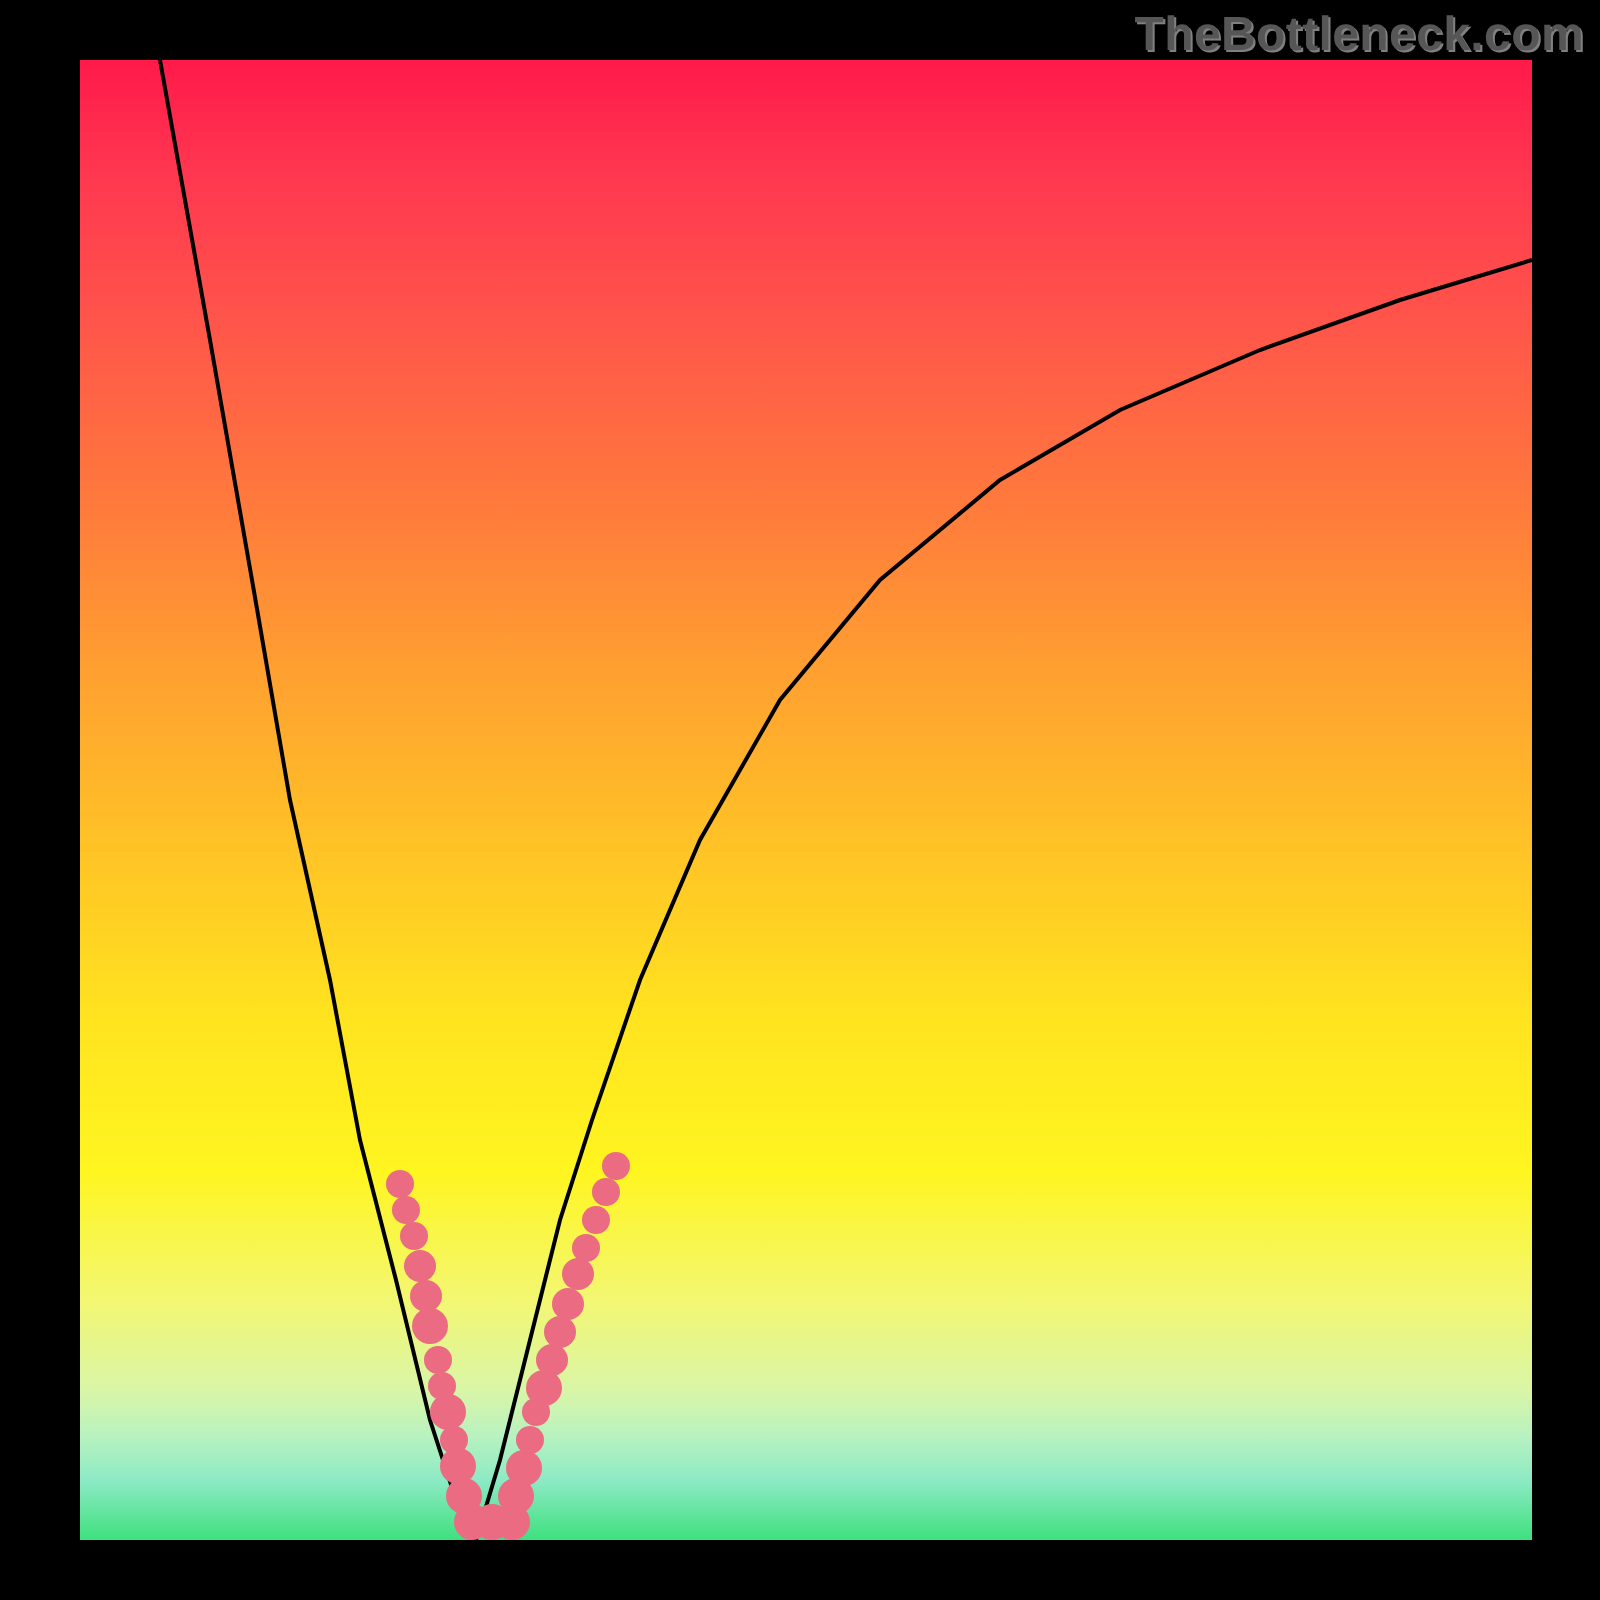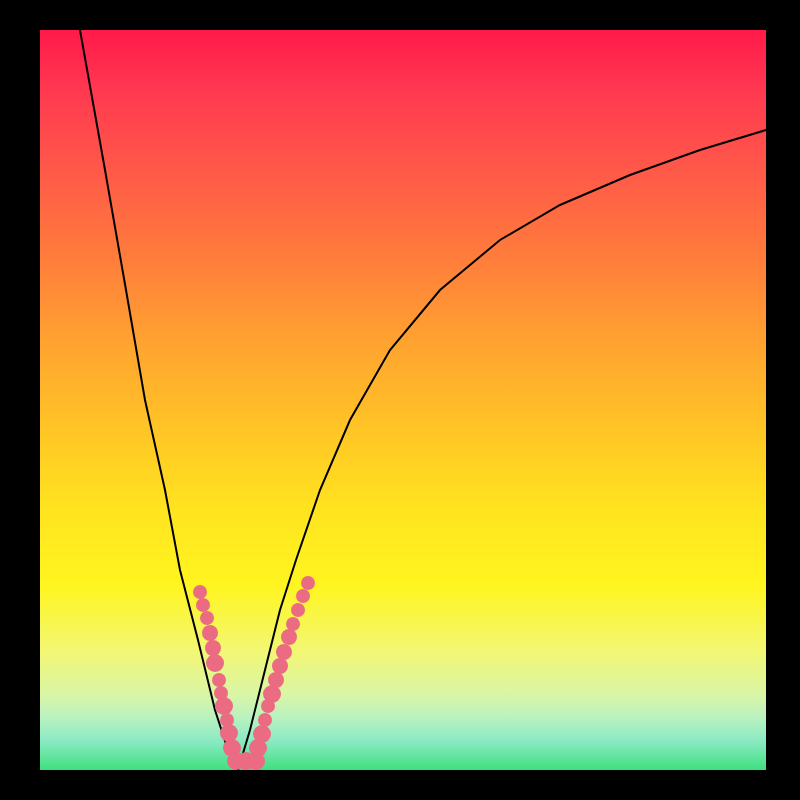--- a/index.html
+++ b/index.html
@@ -58,20 +58,21 @@
     }
     .bead {
       fill: #ea6b82;
       stroke: none;
     }
   </style>
 </head>
 <body>
 
 <div class="outer">
+  <div class="watermark">TheBottleneck.com</div>
   <div class="plot">
     <svg class="svg-layer" viewBox="0 0 726 740">
       <g id="curves">
           <path d="M 40 0 L 65 140 L 86 260 L 105 370 L 125 460 L 140 540 L 158 610 L 175 680 L 188 720 L 198 740" class="curve"></path>
           <path d="M 198 740 L 210 700 L 225 640 L 240 580 L 256 530 L 280 460 L 310 390 L 350 320 L 400 260 L 460 210 L 520 175 L 590 145 L 660 120 L 726 100" class="curve"></path>
         </g>
       <g id="beads">
           <circle cx="160" cy="562" r="7" class="bead"></circle>
           <circle cx="163" cy="575" r="7" class="bead"></circle>
           <circle cx="167" cy="588" r="7" class="bead"></circle>

